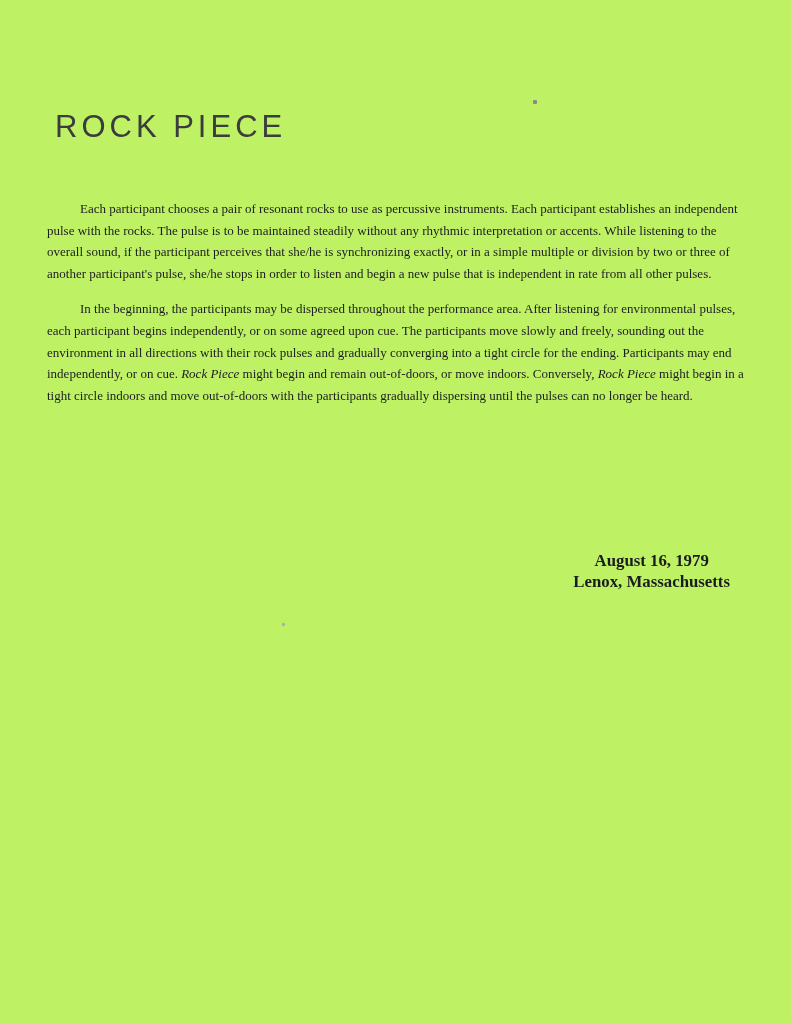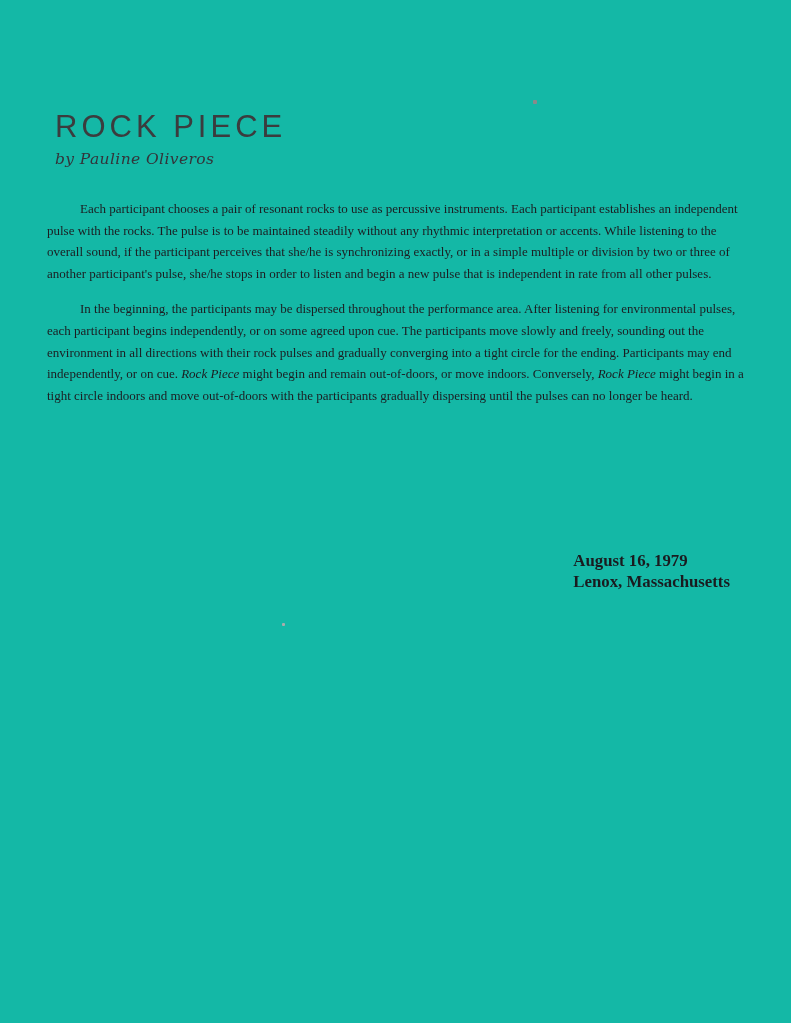--- a/index.html
+++ b/index.html
@@ -3,21 +3,21 @@
 <meta charset="utf-8">
 <style>
   html, body {
     margin: 0;
     padding: 0;
   }
   .page {
     position: relative;
     width: 791px;
     height: 1023px;
-    background: #14b8a6;
+    background: #bef264;
     overflow: hidden;
     font-family: "Liberation Serif", serif;
     color: #1e1f22;
   }
   .header {
     position: absolute;
     top: 110px;
     left: 55px;
   }
   .doc-title {
@@ -49,21 +49,21 @@
     margin: 0 0 14px 0;
     text-indent: 33px;
   }
   .body-text i {
     font-style: italic;
   }
   .signature {
     position: absolute;
     top: 551px;
     right: 61px;
-    text-align: left;
+    text-align: center;
     font-weight: bold;
     font-size: 16.8px;
     line-height: 20.5px;
     color: #1a1b1f;
   }
   .speck {
     position: absolute;
     border-radius: 1px;
   }
   .speck-1 {
@@ -84,21 +84,20 @@
 </head>
 <body>
 
 <div class="page">
 
   <div class="speck speck-1"></div>
   <div class="speck speck-2"></div>
 
   <div class="header">
     <div class="doc-title">ROCK PIECE</div>
-    <div class="doc-byline">by Pauline Oliveros</div>
   </div>
 
   <div class="body-text">
       <p><span>Each participant chooses a pair of resonant rocks to use as percussive instruments. Each participant establishes an independent pulse with the rocks. The pulse is to be maintained steadily without any rhythmic interpretation or accents. While listening to the overall sound, if the participant perceives that she/he is synchronizing exactly, or in a simple multiple or division by two or three of another participant's pulse, she/he stops in order to listen and begin a new pulse that is independent in rate from all other pulses.</span></p>
       <p><span>In the beginning, the participants may be dispersed throughout the performance area. After listening for environmental pulses, each participant begins independently, or on some agreed upon cue. The participants move slowly and freely, sounding out the environment in all directions with their rock pulses and gradually converging into a tight circle for the ending. Participants may end independently, or on cue. </span><i>Rock Piece</i><span> might begin and remain out-of-doors, or move indoors. Conversely, </span><i>Rock Piece</i><span> might begin in a tight circle indoors and move out-of-doors with the participants gradually dispersing until the pulses can no longer be heard.</span></p>
     </div>
 
   <div class="signature">
     <div>August 16, 1979</div>
     <div>Lenox, Massachusetts</div>

